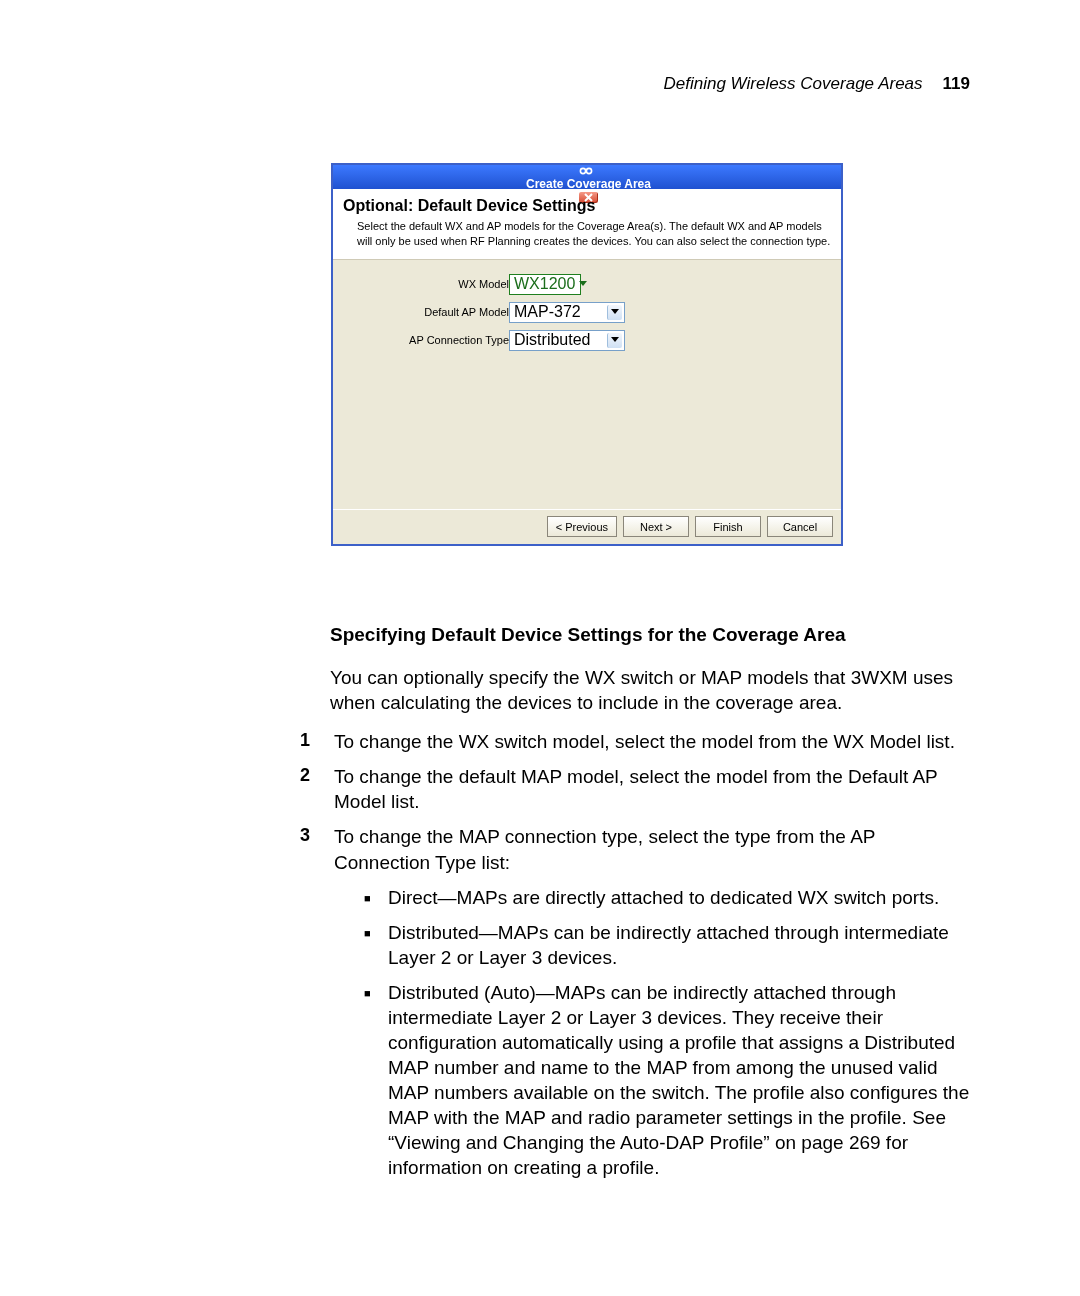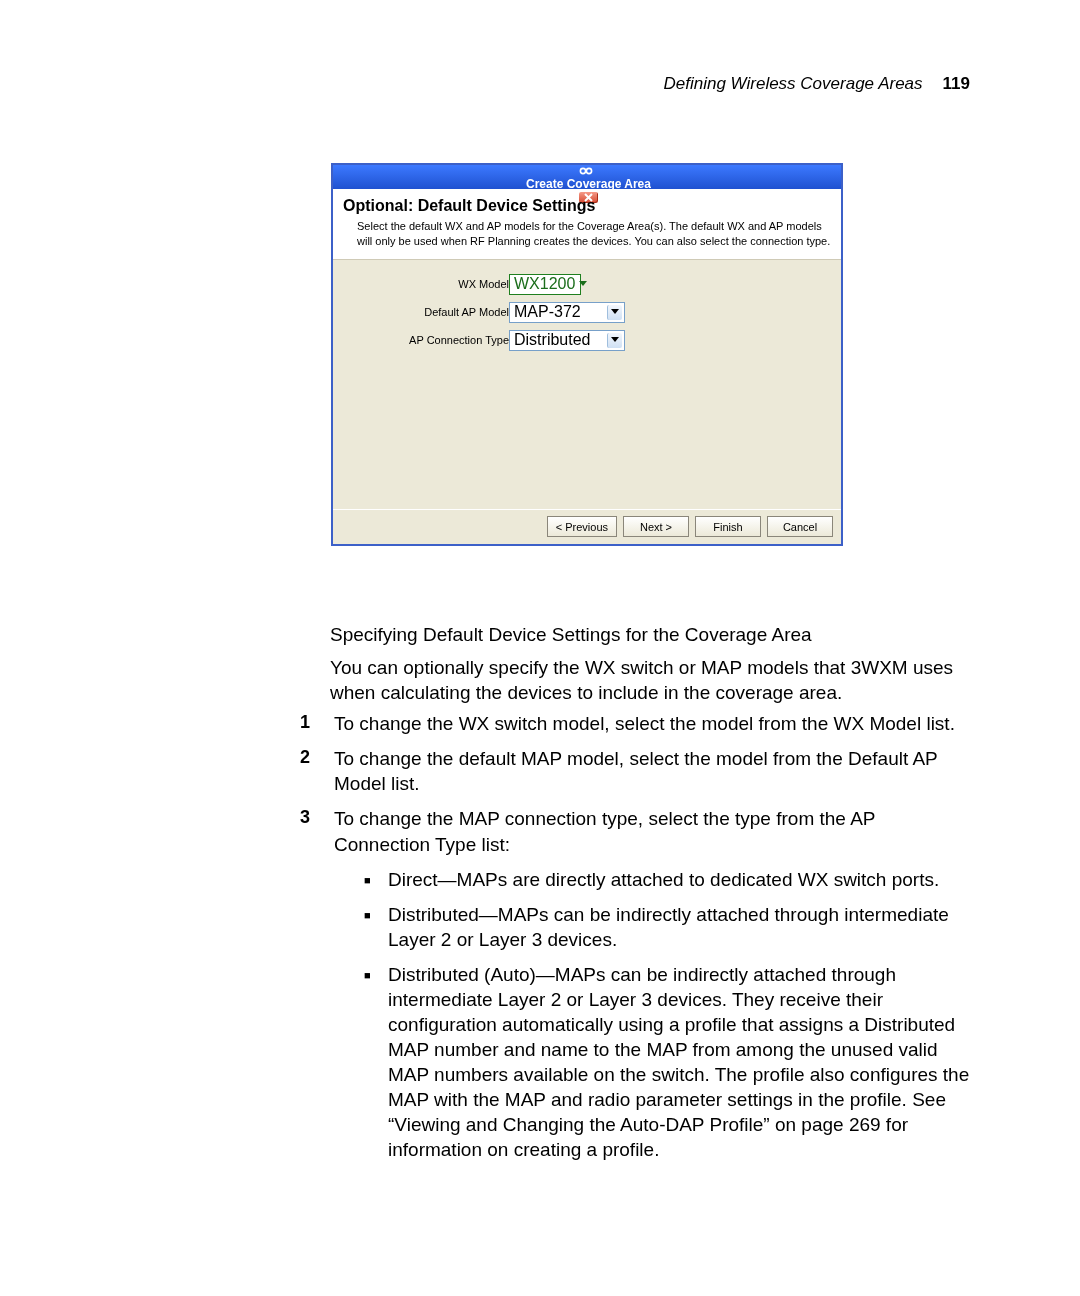--- a/index.html
+++ b/index.html
@@ -159,27 +159,27 @@
     position: absolute;
     left: 296px;
     top: 622px;
     width: 678px;
     font-size: 19px;
     line-height: 1.32;
     color: #000;
   }
   .section-heading {
     margin-left: 34px;
-    font-weight: 400;
+    font-weight: 700;
     font-size: 19px;
-    margin-bottom: 8px;
+    margin-bottom: 18px;
   }
   .lead-para {
     margin-left: 34px;
-    margin-bottom: 6px;
+    margin-bottom: 14px;
   }
 
   .num-item {
     display: flex;
     margin-bottom: 10px;
   }
   .num-item .num {
     width: 34px;
     text-align: left;
     font-weight: 700;

